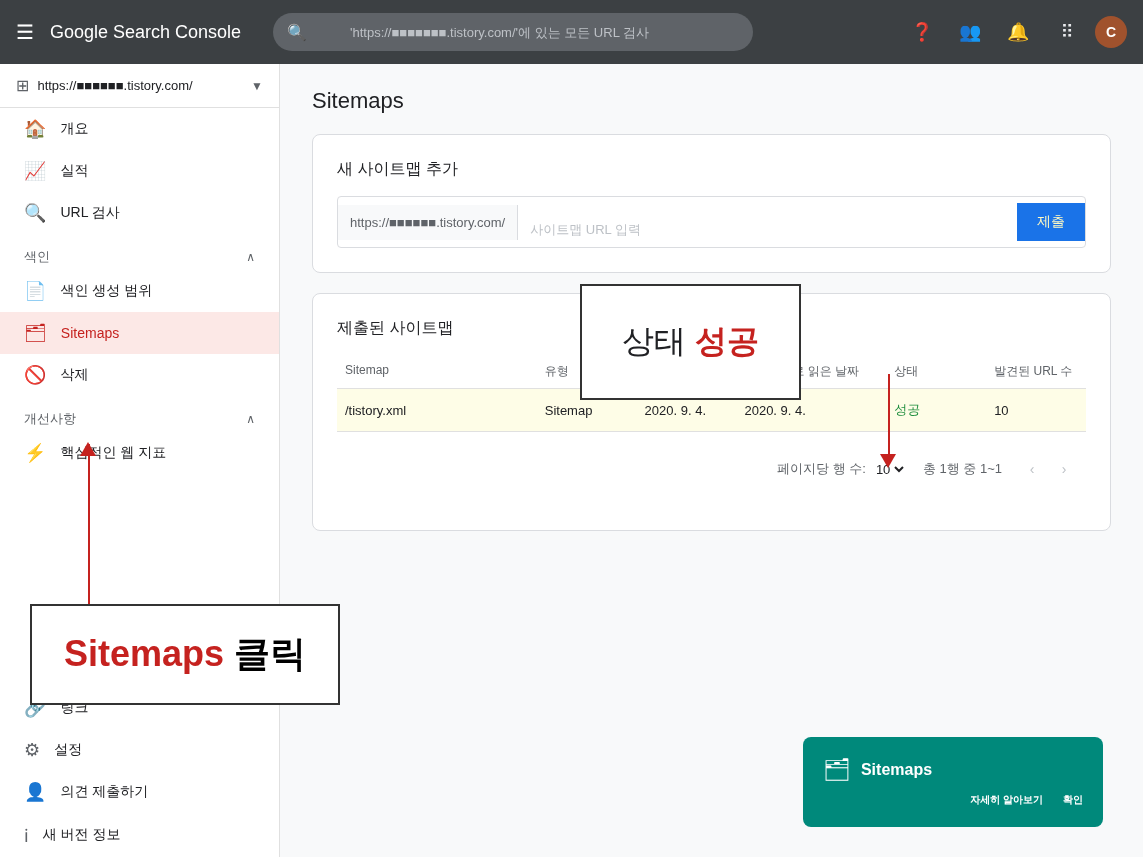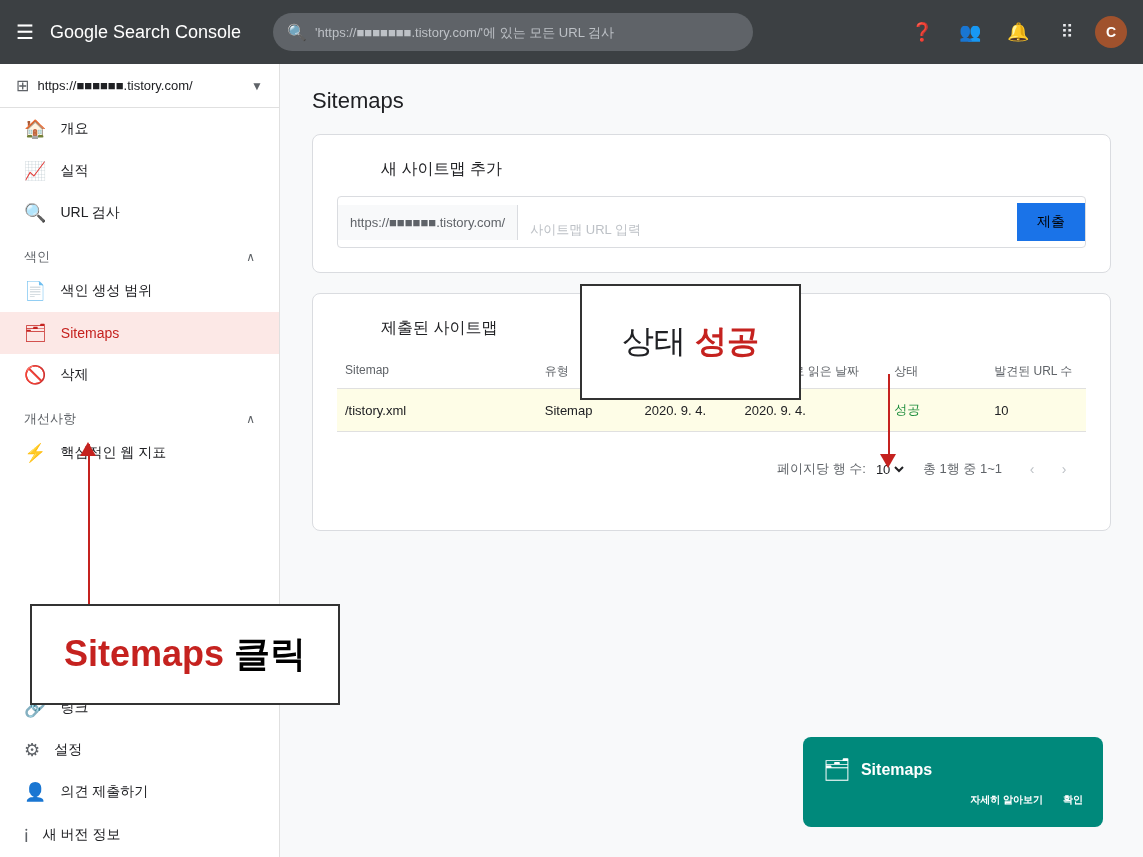--- a/index.html
+++ b/index.html
@@ -28,20 +28,21 @@
       height: 38px;
       gap: 8px;
     }
     .search-bar input {
       background: transparent;
       border: none;
       outline: none;
       color: #e8eaed;
       font-size: 13px;
       width: 100%;
+      margin-left: 35px;
     }
     .search-bar input::placeholder { color: #bdc1c6; }
     .nav-icons { margin-left: auto; display: flex; align-items: center; gap: 8px; }
     .nav-icon-btn {
       width: 40px; height: 40px;
       border-radius: 50%;
       display: flex; align-items: center; justify-content: center;
       cursor: pointer;
       color: #e8eaed;
       font-size: 18px;
@@ -110,21 +111,21 @@
     .page-title { font-size: 22px; font-weight: 400; color: #202124; margin-bottom: 20px; }
 
     
     .card {
       background: #fff;
       border: 1px solid #dadce0;
       border-radius: 8px;
       padding: 24px;
       margin-bottom: 20px;
     }
-    .card-title { font-size: 16px; font-weight: 500; color: #202124; margin-bottom: 16px; margin-left: 44px; }
+    .card-title { font-size: 16px; font-weight: 500; color: #202124; margin-bottom: 16px; }
 
     
     .sitemap-input-row {
       display: flex;
       align-items: center;
       gap: 0;
       border: 1px solid #dadce0;
       border-radius: 4px;
       overflow: hidden;
     }
@@ -141,21 +142,21 @@
       border: none;
       outline: none;
       padding: 10px 12px;
       font-size: 13px;
       color: #ef4444;
       margin-top: 15px;
     }
     .sitemap-input::placeholder { color: #bdc1c6; }
     .sitemap-submit {
       background: #1a73e8;
-      color: #000000;
+      color: #fef9c3;
       border: none;
       padding: 10px 20px;
       font-size: 14px;
       cursor: pointer;
       font-weight: 500;
     }
 
     
     .table-header {
       display: grid;

